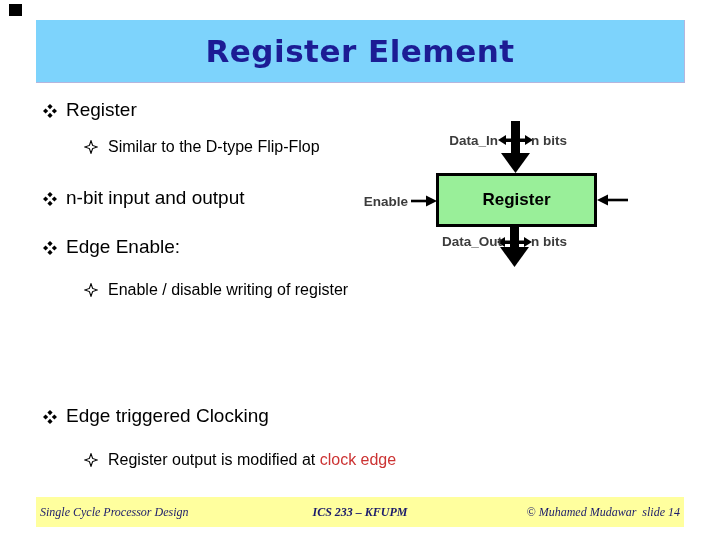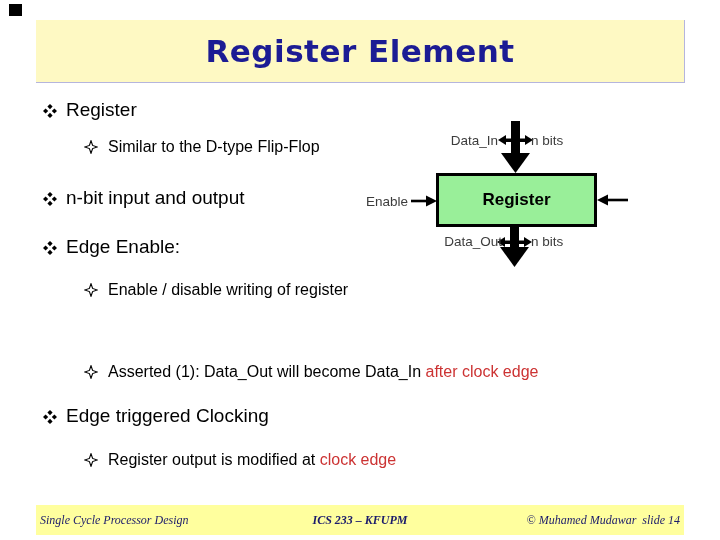--- a/index.html
+++ b/index.html
@@ -5,21 +5,21 @@
   html,body{margin:0;padding:0;background:#fff;}
   #slide{
     position:relative;width:720px;height:540px;background:#ffffff;
     font-family:"Liberation Sans",sans-serif;overflow:hidden;
   }
   
   .corner-mark{position:absolute;left:9px;top:4px;width:13px;height:12px;background:#000;}
   
   .banner{
     position:absolute;left:36px;top:20px;width:648px;height:62px;
-    background:#fef9c3;border-bottom:1px solid #b5b5dd;border-right:1px solid #b5b5dd;
+    background:#7dd3fc;border-bottom:1px solid #b5b5dd;border-right:1px solid #b5b5dd;
     display:flex;align-items:center;justify-content:center;
   }
   .banner .title{
     font-family:"DejaVu Sans",sans-serif;font-weight:bold;font-size:31px;
     color:#1c1c94;letter-spacing:0.5px;
   }
   
   .line{position:absolute;display:flex;align-items:flex-start;color:#000;}
   .line .txt{white-space:pre-wrap;}
   .l1{left:42px;font-size:19px;line-height:22px;}
@@ -27,28 +27,28 @@
   .l1 .bullet{width:16px;height:16px;margin-right:8px;margin-top:3px;flex:none;}
   .l2 .bullet{width:14px;height:14px;margin-right:10px;margin-top:2px;flex:none;}
   .hl{color:#cc3333;}
   
   .reg-box{
     position:absolute;left:436px;top:173px;width:161px;height:54px;
     box-sizing:border-box;background:#99ef99;border:3px solid #000;
     display:flex;align-items:center;justify-content:center;
   }
   .reg-box .reg-label{font-weight:bold;font-size:17px;color:#000;}
-  .dlabel{position:absolute;font-size:13.5px;color:#3c3c3c;line-height:16px;}
+  .dlabel{position:absolute;font-size:13.5px;color:#3c3c3c;line-height:16px;font-weight:bold;}
   .diagram-svg{position:absolute;left:340px;top:115px;width:360px;height:170px;}
   
   .footer{
     position:absolute;left:36px;top:497px;width:648px;height:30px;
     background:#ffff9e;display:flex;align-items:center;
     font-family:"Liberation Serif",serif;font-style:italic;font-size:12px;color:#1b1b6b;
-    padding:0 4px;box-sizing:border-box;margin-top:8px;
+    padding:0 4px;box-sizing:border-box;
   }
   .footer .fl{flex:1;text-align:left;white-space:pre-wrap;}
   .footer .fc{flex:1;text-align:center;white-space:pre-wrap;font-weight:bold;}
   .footer .fr{flex:1;text-align:right;white-space:pre-wrap;}
 </style>
 </head>
 <body>
 
 <div id="slide">
 
@@ -87,27 +87,20 @@
   </div>
 
   <div class="line l2" style="top:280px">
     <span class="bullet"><svg width="14" height="14" viewBox="0 0 14 14">
           <path fill="#fff" stroke="#000" stroke-width="1.1" d="M7 0.7 L8.6 5.4 L13.3 7 L8.6 8.6 L7 13.3 L5.4 8.6 L0.7 7 L5.4 5.4 Z"></path>
         </svg></span>
     <span class="txt">Enable / disable writing of register</span>
   </div>
 
 
-  <div class="line l2" style="top:362px">
-    <span class="bullet"><svg width="14" height="14" viewBox="0 0 14 14">
-          <path fill="#fff" stroke="#000" stroke-width="1.1" d="M7 0.7 L8.6 5.4 L13.3 7 L8.6 8.6 L7 13.3 L5.4 8.6 L0.7 7 L5.4 5.4 Z"></path>
-        </svg></span>
-    <span class="txt">Asserted (1): Data_Out will become Data_In </span>
-      <span class="txt hl">after clock edge</span>
-  </div>
 
   <div class="line l1" style="top:405px">
     <span class="bullet"><svg width="16" height="16" viewBox="0 0 16 16">
           <path fill="#000" d="M8 1 L10.6 3.6 L8 6.2 L5.4 3.6 Z M3.6 5.4 L6.2 8 L3.6 10.6 L1 8 Z M12.4 5.4 L15 8 L12.4 10.6 L9.8 8 Z M8 9.8 L10.6 12.4 L8 15 L5.4 12.4 Z"></path>
         </svg></span>
     <span class="txt">Edge triggered Clocking</span>
   </div>
 
   <div class="line l2" style="top:450px">
     <span class="bullet"><svg width="14" height="14" viewBox="0 0 14 14">

